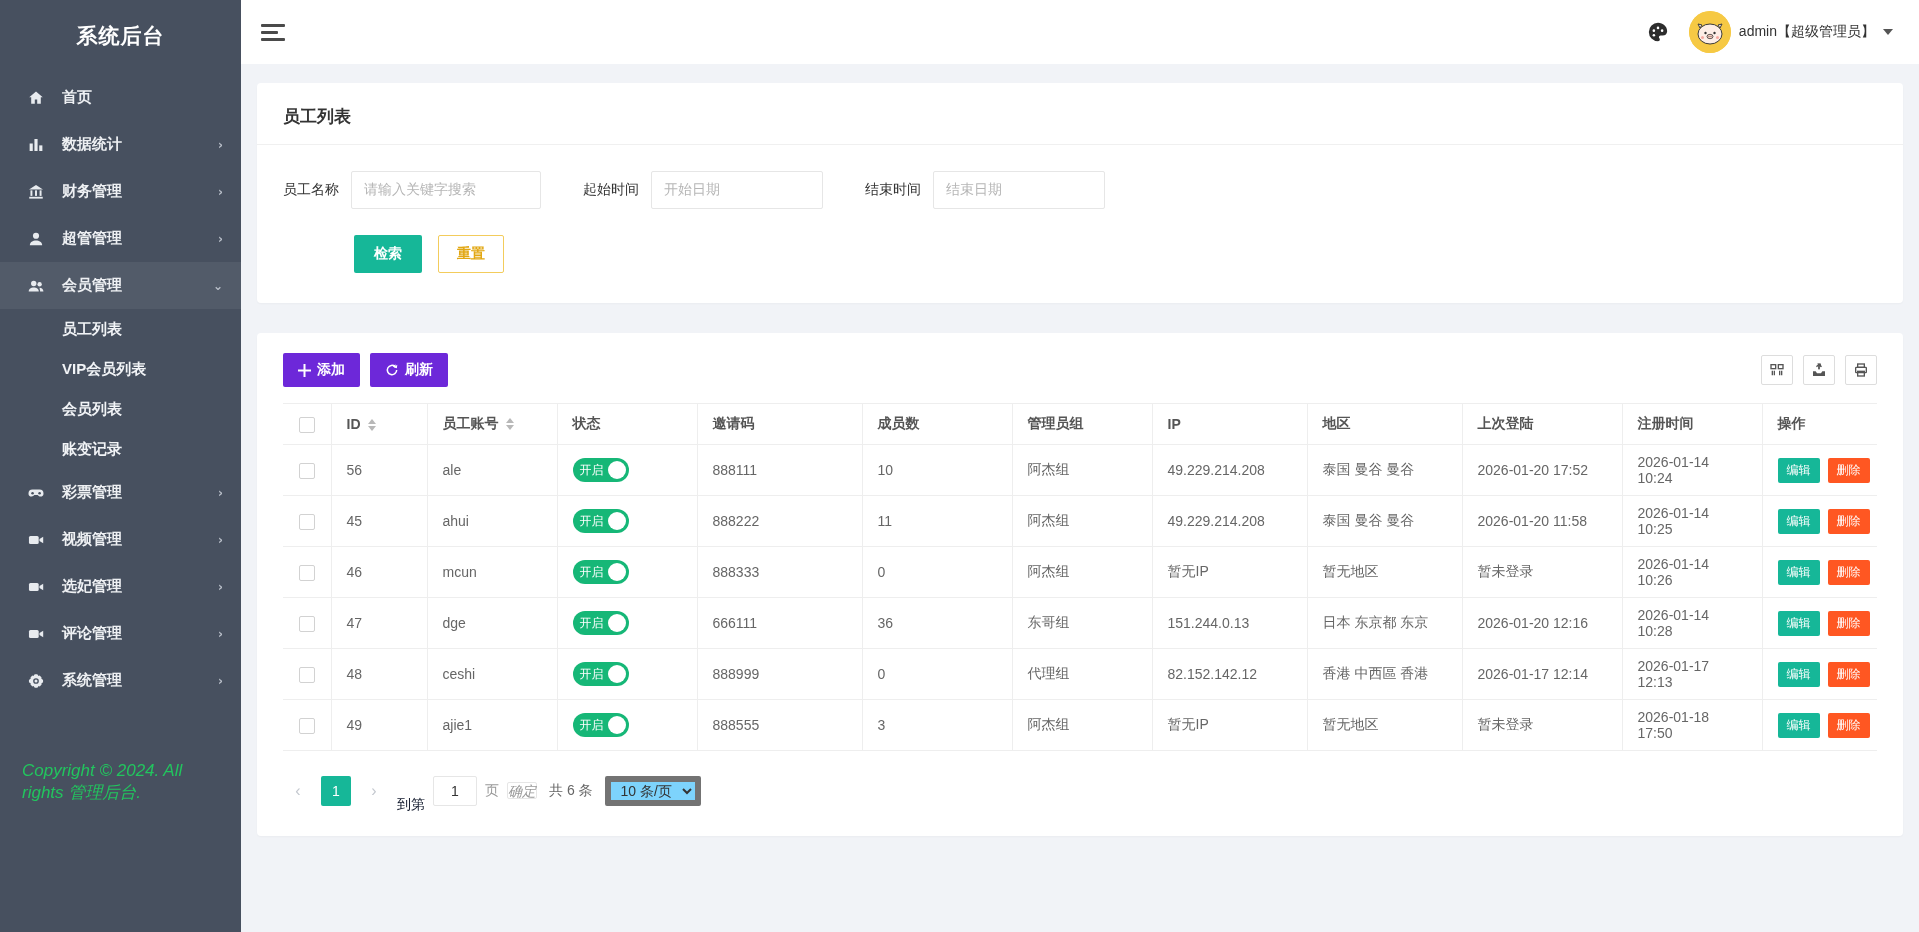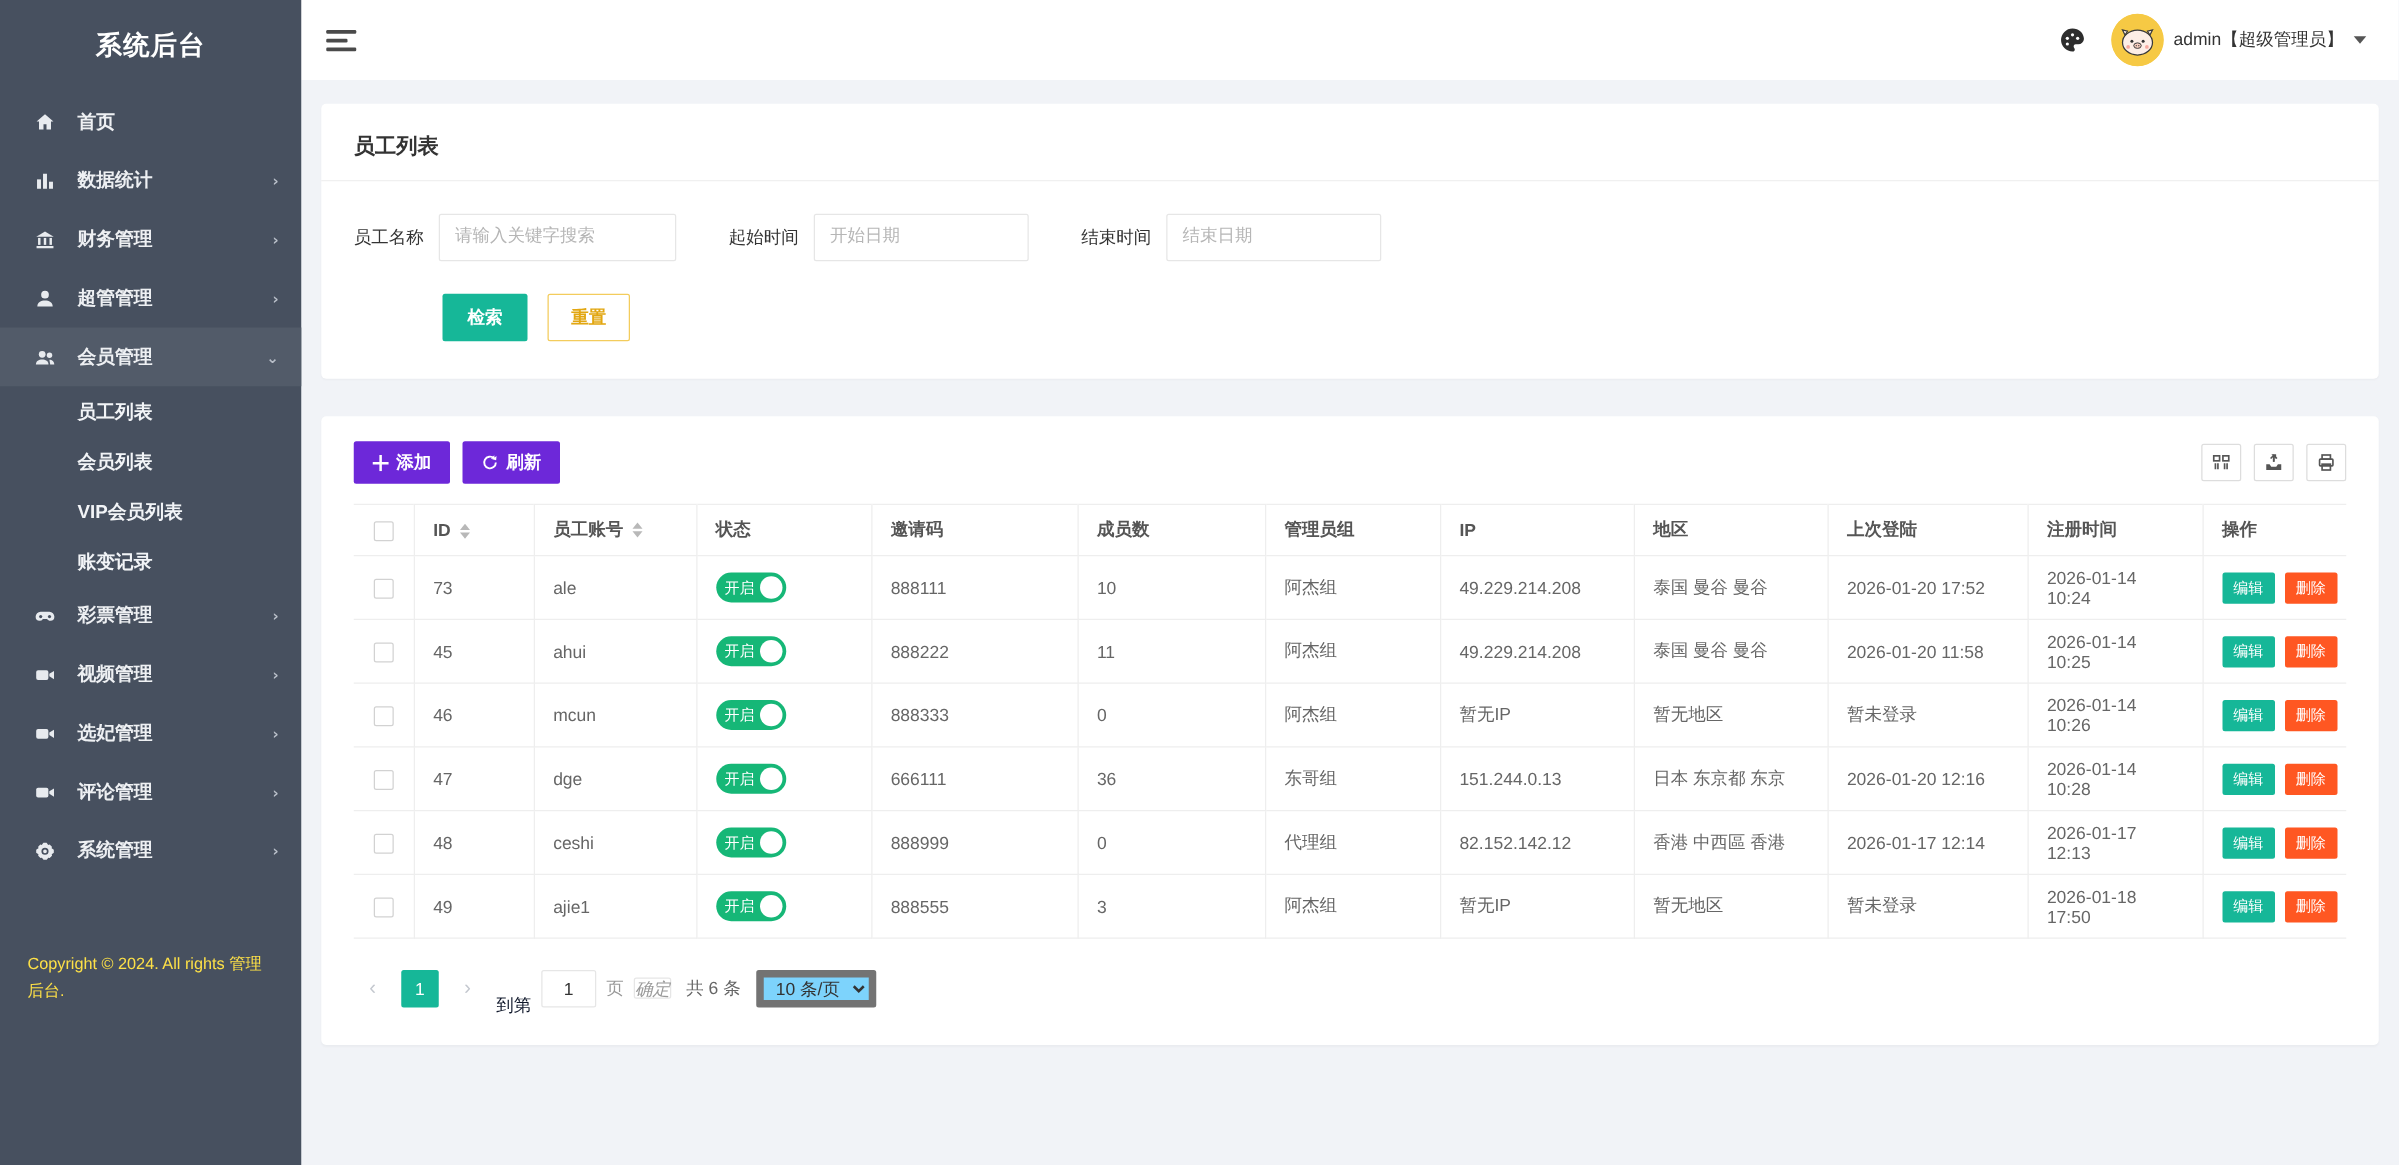--- a/index.html
+++ b/index.html
@@ -11,21 +11,21 @@
   .sidebar { width:241px; min-width:241px; background:#47505f; color:#eef0f3; position:relative; height:100%; }
   .side-title { font-size:21px; font-weight:bold; color:#fff; text-align:center; padding:22px 0 18px; letter-spacing:1px; }
   .menu { margin-top:6px; }
   .menu-item { display:flex; align-items:center; height:47px; padding:0 18px 0 26px; cursor:pointer; font-size:15px; font-weight:bold; }
   .menu-item.active { background:#525b69; }
   .menu-item .mi-icon { width:20px; height:20px; margin-right:16px; display:inline-flex; align-items:center; justify-content:center; color:#e8ebef; }
   .menu-item .mi-icon svg { width:18px; height:18px; fill:currentColor; stroke:none; }
   .menu-item .mi-label { flex:1; }
   .menu-item .mi-arrow { font-size:12px; color:#b9bfc9; font-family:"DejaVu Sans",sans-serif; }
   .submenu .menu-sub-item { height:40px; display:flex; align-items:center; padding-left:62px; font-size:15px; font-weight:bold; color:#f2f4f7; cursor:pointer; }
-  .copyright { margin-top:56px; padding:0 22px; font-size:13px; line-height:22px; color:#fde047; }
+  .copyright { margin-top:56px; padding:0 22px; font-size:17px; line-height:22px; color:#22c55e;font-style:italic; }
 
   
   .main { flex:1; display:flex; flex-direction:column; height:100%; }
   .topbar { height:64px; background:#fff; display:flex; align-items:center; padding:0 26px 0 20px; }
   .hamburger { width:26px; cursor:pointer; }
   .hamburger div { height:3px; background:#4a4a4a; border-radius:1px; margin:4px 0; }
   .hamburger div:nth-child(1){ width:24px; }
   .hamburger div:nth-child(2){ width:17px; }
   .hamburger div:nth-child(3){ width:24px; }
   .topbar-right { margin-left:auto; display:flex; align-items:center; gap:18px; }
@@ -143,22 +143,22 @@
               <circle cx="16.8" cy="9.6" r="2.9"></circle>
               <path d="M2.3 19.4c0-3.7 3.1-5.3 6.7-5.3s6.7 1.6 6.7 5.3z"></path>
               <path d="M16.7 14.3c2.9.2 5.2 1.6 5.2 5.1h-4.4c0-2-.6-3.1-.8-5.1z"></path>
             </svg>
           </span>
           <span class="mi-label">会员管理</span>
           <span class="mi-arrow">⌄</span>
         </div>
         <div class="submenu">
           <div class="menu-sub-item">员工列表</div>
+          <div class="menu-sub-item">VIP会员列表</div>
           <div class="menu-sub-item">会员列表</div>
-          <div class="menu-sub-item">VIP会员列表</div>
           <div class="menu-sub-item">账变记录</div>
         </div>
         <div class="menu-item">
           <span class="mi-icon">
             <svg viewBox="0 0 24 24">
               <path d="M7.3 7.2h9.4a5.4 5.4 0 0 1 5.3 5.4 4.2 4.2 0 0 1-4.2 4.2c-1.5 0-2.8-.8-3.6-2h-4.4a4.3 4.3 0 0 1-3.6 2A4.2 4.2 0 0 1 2 12.6a5.4 5.4 0 0 1 5.3-5.4z"></path>
               <circle cx="7.4" cy="12.3" r="1.7" fill="#47505f"></circle>
               <circle cx="16.8" cy="12.3" r="1.7" fill="#47505f"></circle>
             </svg>
           </span>
@@ -349,21 +349,21 @@
               <th><span>IP</span></th>
               <th><span>地区</span></th>
               <th><span>上次登陆</span></th>
               <th><span>注册时间</span></th>
               <th><span>操作</span></th>
             </tr>
           </thead>
           <tbody id="table-body">
   <tr>
     <td><span class="cbx"></span></td>
-    <td>73</td>
+    <td>56</td>
     <td>ale</td>
     <td>
       <span class="toggle">
         <span class="t-label">开启</span>
                     <span class="t-knob"></span>
       </span>
     </td>
     <td>888111</td>
     <td>10</td>
     <td>阿杰组</td>

